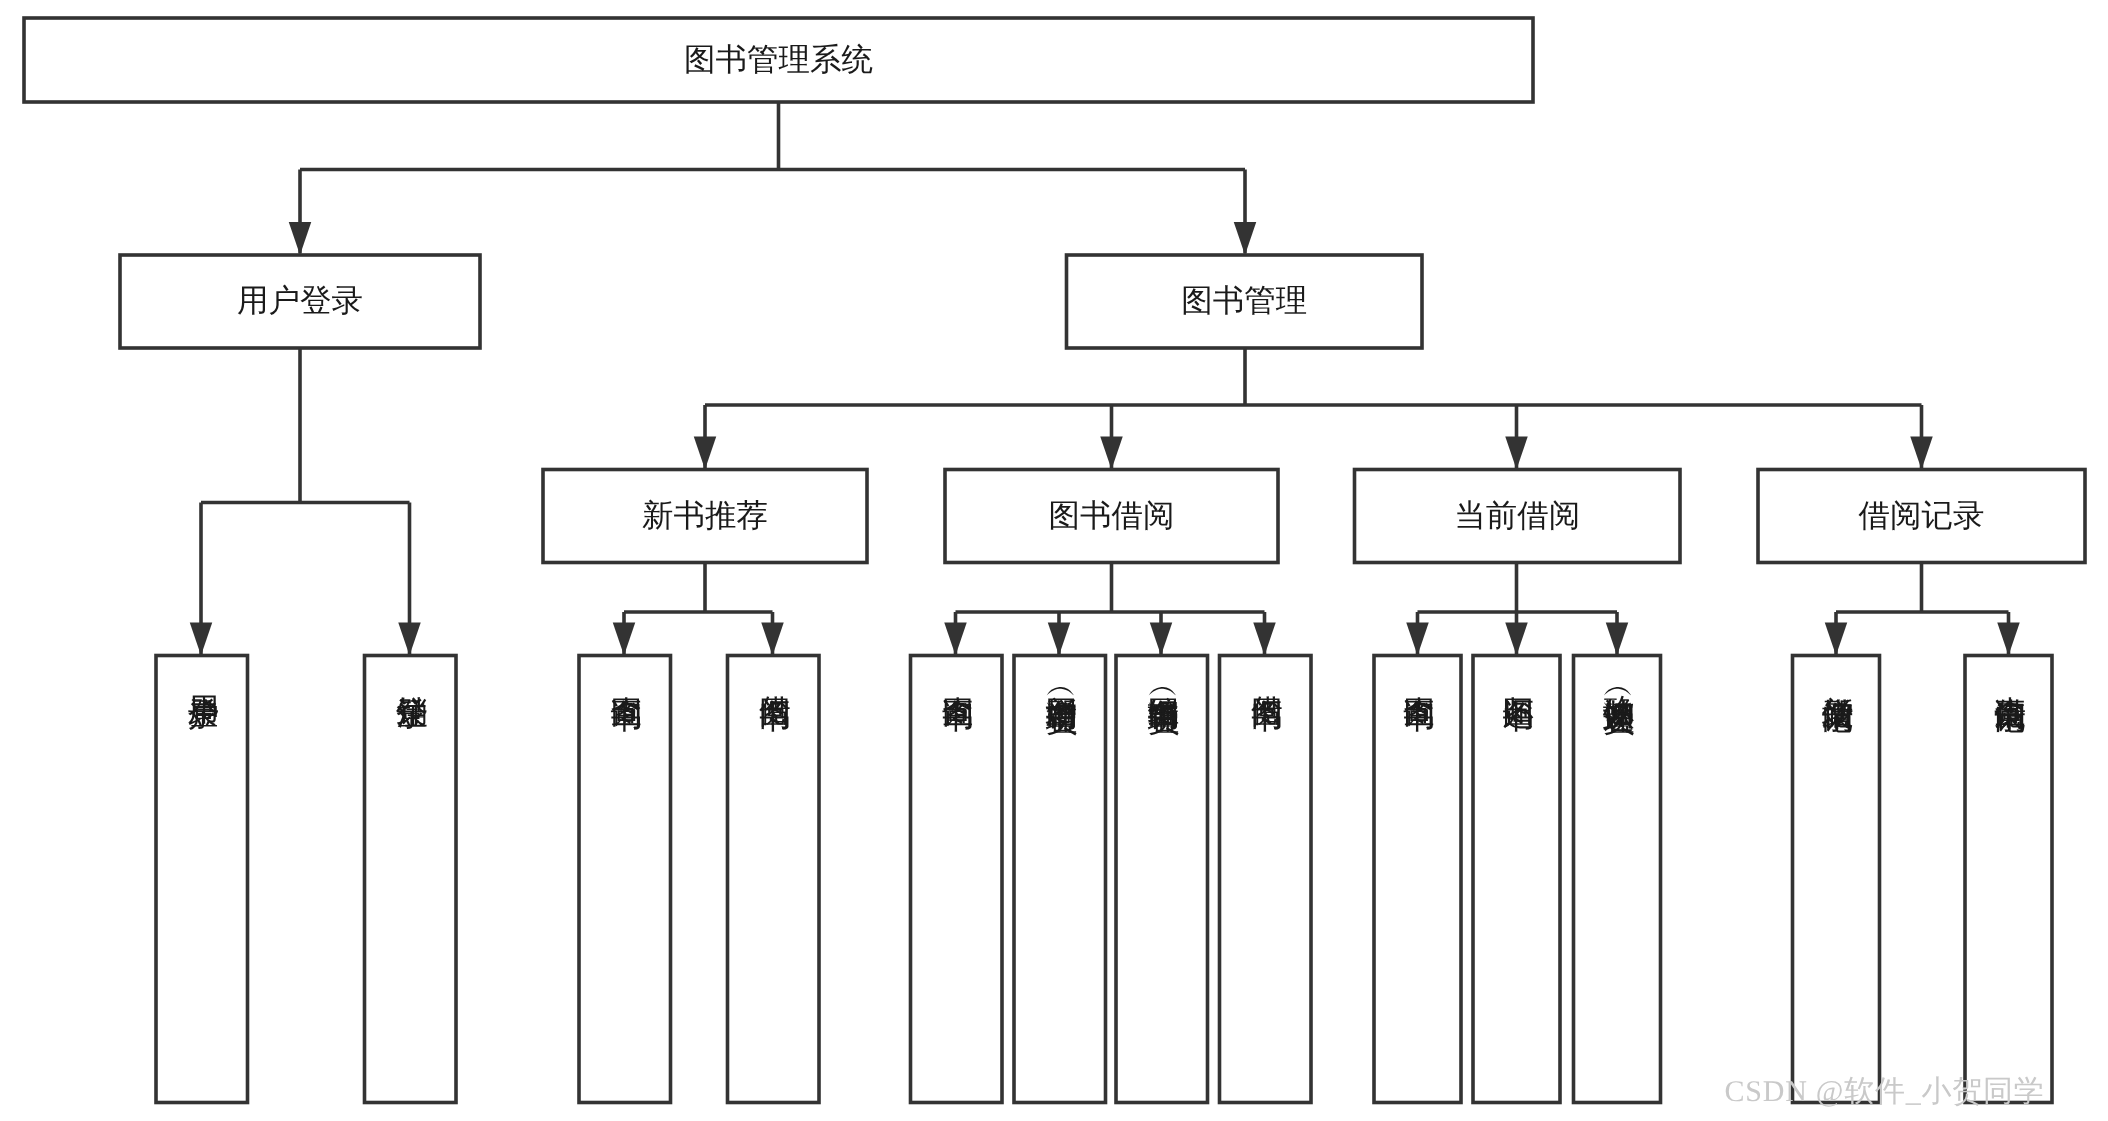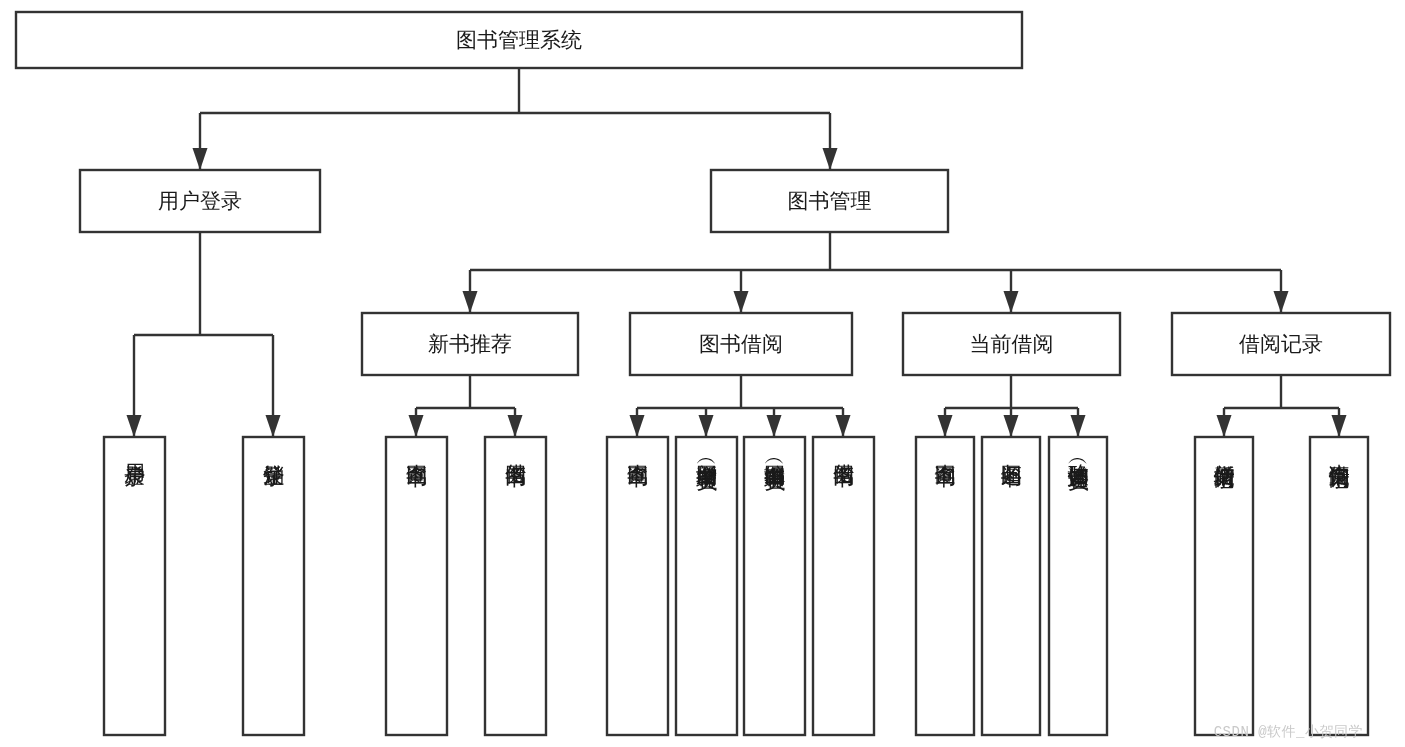--- a/index.html
+++ b/index.html
@@ -64,22 +64,22 @@
     fill: none;
   }
   .arrow-head {
     fill: #333333;
     stroke: none;
   }
   .watermark {
     position: absolute;
     right: 8px;
     bottom: 6px;
-    font-family: Liberation Mono, monospace;
-    font-size: 14px;
+    font-family: Liberation Serif, serif;
+    font-size: 20px;
     color: #c9c9c9;
     letter-spacing: 0.5px;
     white-space: nowrap;
   }
 </style>
 </head>
 <body>
 
 <div id="diagram-root">
   <svg class="diagram-canvas" viewBox="0 0 1405 747">

